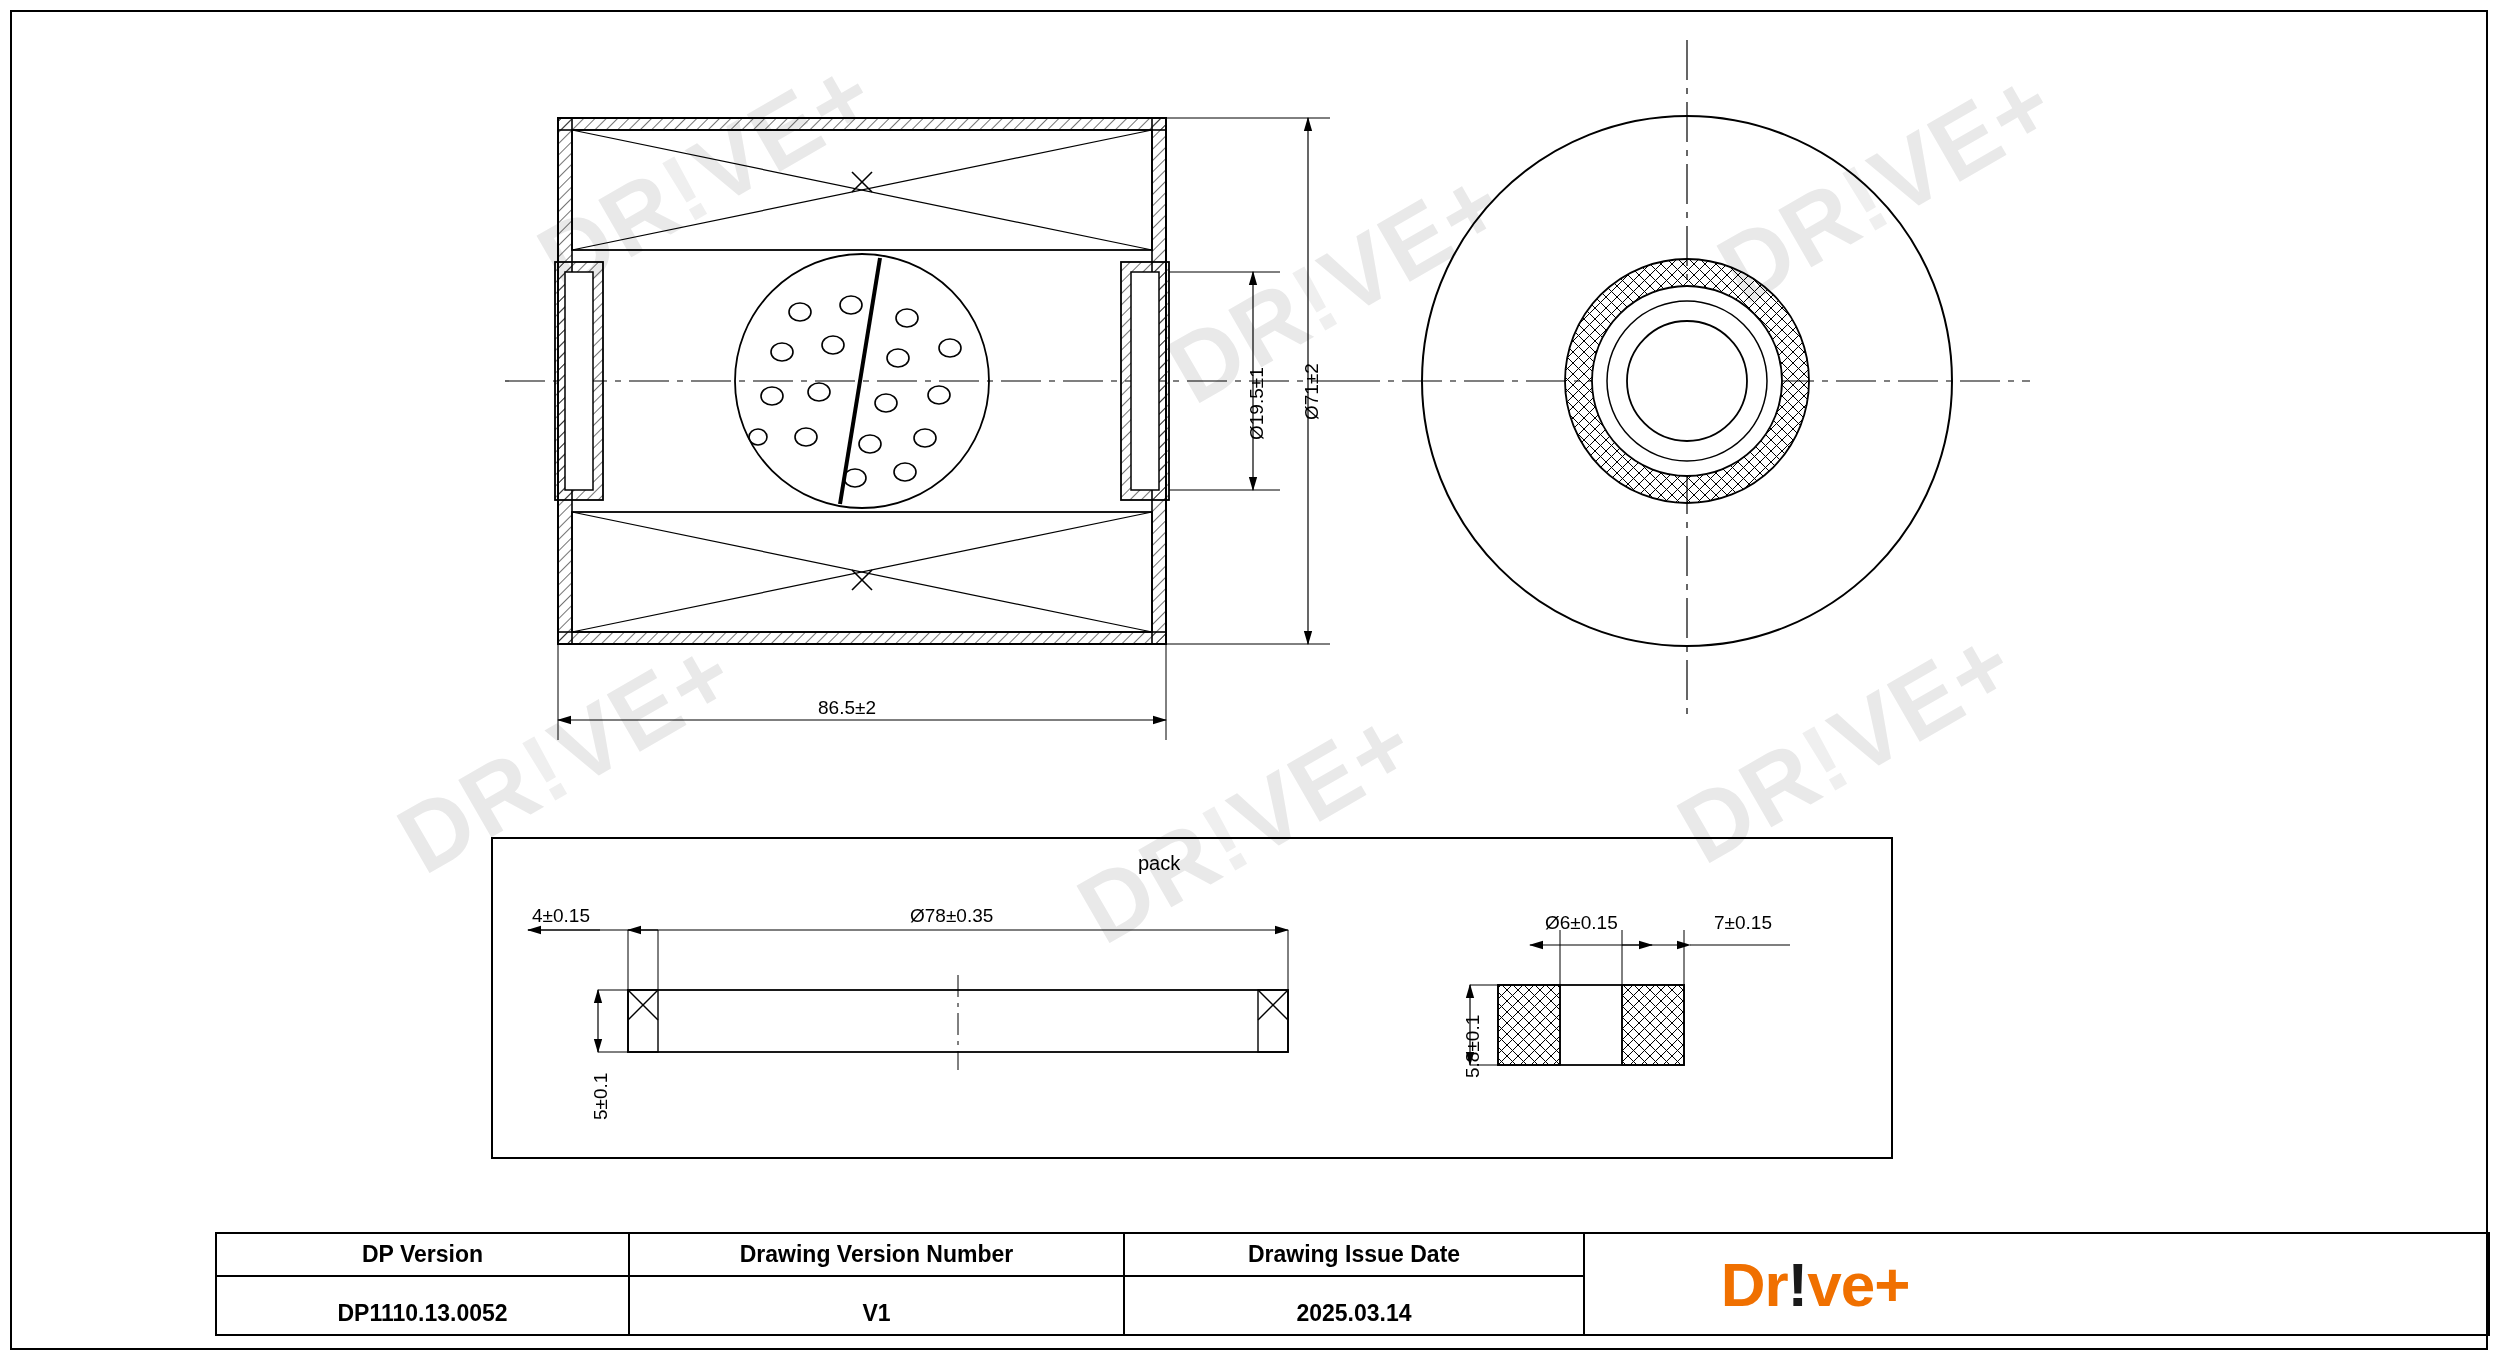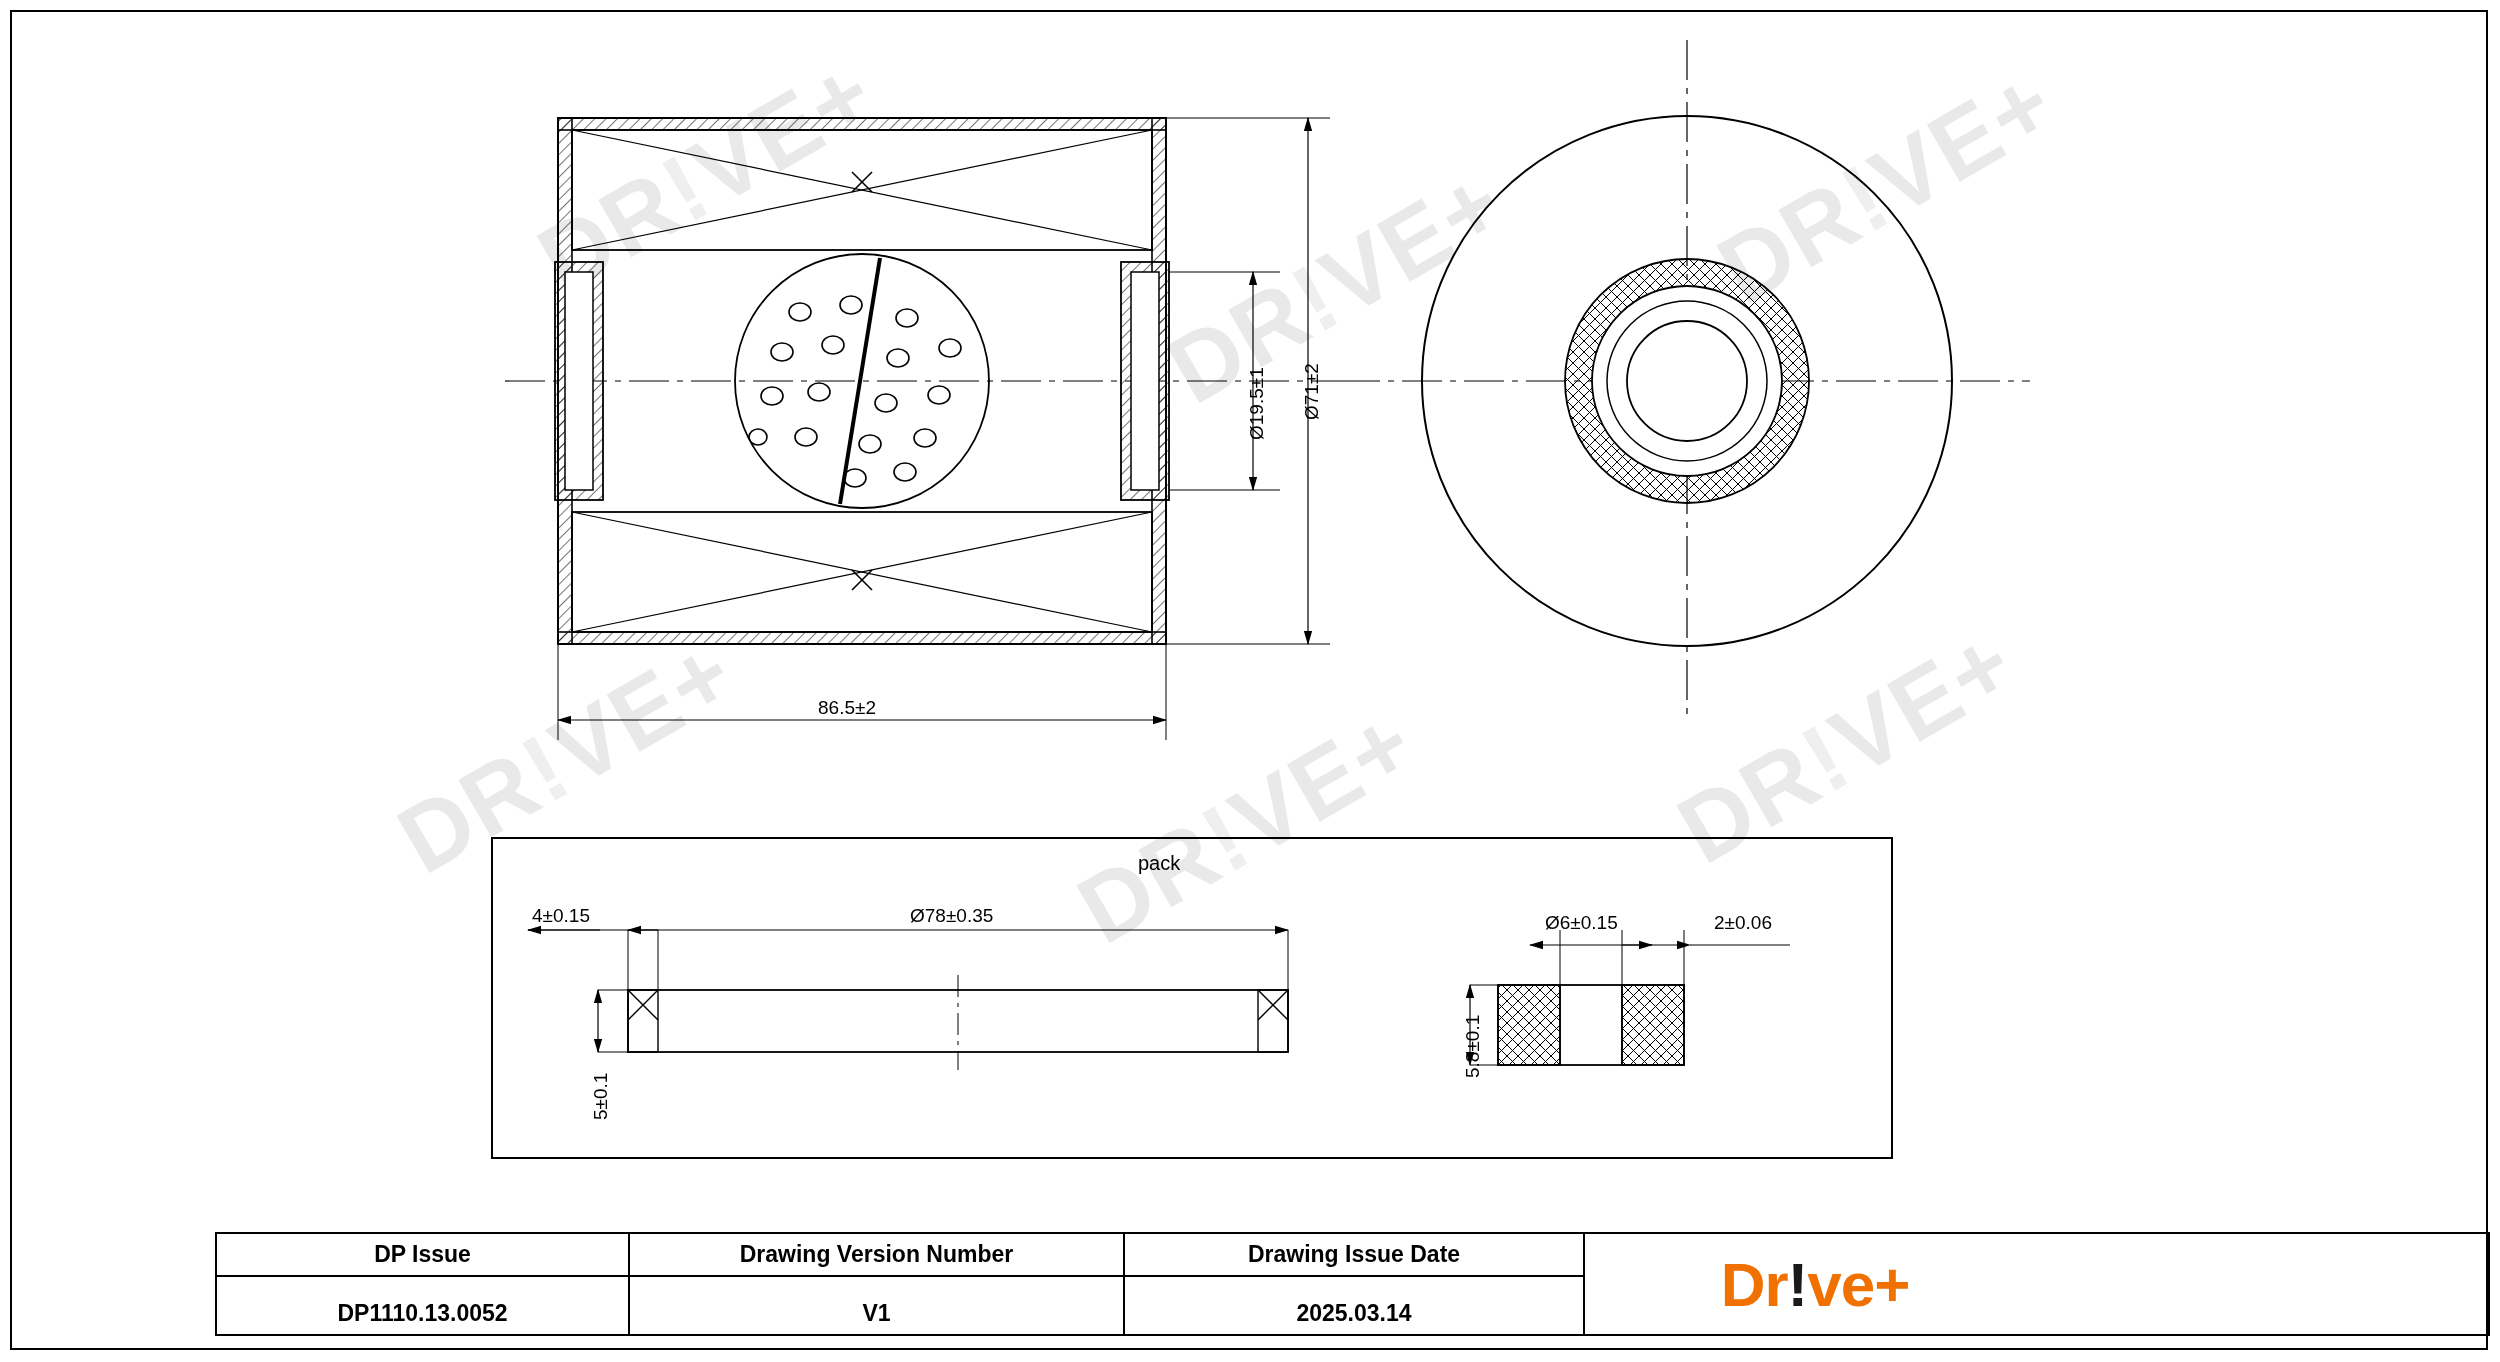--- a/index.html
+++ b/index.html
@@ -179,26 +179,26 @@
 <div class="dimv" style="left:1301px;top:420px;">Ø71±2</div>
 <div class="dim" style="left:818px;top:697px;text-align:center;">86.5±2</div>
 
 <div class="pack-label" style="left:1138px;top:852px;">pack</div>
 
 <div class="dim" style="left:532px;top:905px;">4±0.15</div>
 <div class="dim" style="left:910px;top:905px;">Ø78±0.35</div>
 <div class="dimv" style="left:590px;top:1120px;">5±0.1</div>
 
 <div class="dim" style="left:1545px;top:912px;">Ø6±0.15</div>
-<div class="dim" style="left:1714px;top:912px;">2±0.06</div>
+<div class="dim" style="left:1714px;top:912px;">7±0.15</div>
 <div class="dimv" style="left:1462px;top:1078px;">5.8±0.1</div>
 
 <div class="tb">
   <div class="tb-col" style="flex:0 0 413px;">
-    <div class="tb-head">DP Issue</div>
+    <div class="tb-head">DP Version</div>
     <div class="tb-val">DP1110.13.0052</div>
   </div>
   <div class="tb-col" style="flex:0 0 495px;">
     <div class="tb-head">Drawing Version Number</div>
     <div class="tb-val">V1</div>
   </div>
   <div class="tb-col" style="flex:0 0 460px;">
     <div class="tb-head">Drawing Issue Date</div>
     <div class="tb-val">2025.03.14</div>
   </div>

